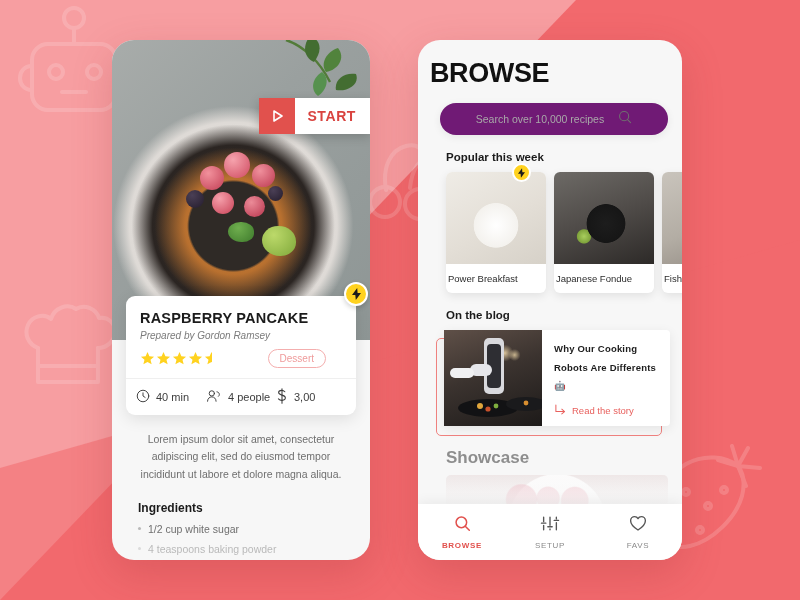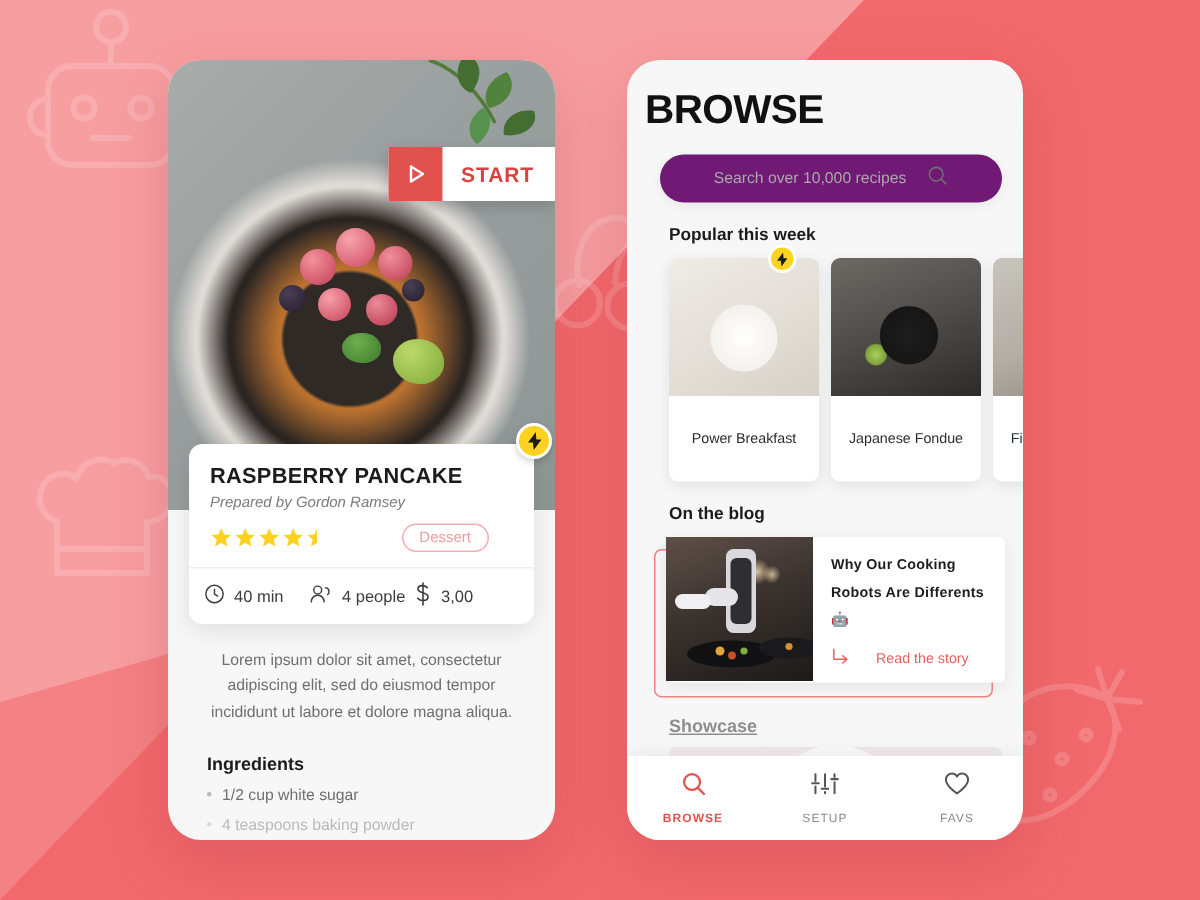--- a/index.html
+++ b/index.html
@@ -159,22 +159,22 @@
   .cards-row {
     display: flex; gap: 8px; padding-left: 28px; position: relative;
   }
   .fcard {
     width: 100px; flex: none;
     background: #fff; border-radius: 6px; overflow: hidden;
     box-shadow: 0 3px 10px rgba(0,0,0,.09);
   }
   .fcard-img { height: 92px; }
   .fcard-label {
-    font-size: 9.5px; color: #2c2c2c; text-align: center;
-    padding: 23px 2px;
+    font-size: 9.5px; color: #2c2c2c; 
+    padding: 9px 2px;
   }
   .row-bolt {
     position: absolute; left: 94px; top: -9px;
     width: 19px; height: 19px; border-radius: 50%;
     background: #ffd21f; border: 2px solid #fff;
     display:flex; align-items:center; justify-content:center;
     z-index: 7;
   }
 
   .blog-wrap { position: relative; margin: 0 12px 0 26px; }
@@ -194,28 +194,27 @@
       radial-gradient(circle at 72% 26%, #c8b48e 0%, transparent 6%),
       linear-gradient(160deg, #5f5048 0%, #3b332f 45%, #1d1a19 100%);
     position: relative; overflow: hidden;
   }
   .blog-text { padding: 10px 8px 8px 12px; flex: 1; }
   .blog-head {
     font-size: 9.5px; font-weight: 600; color: #1d1d1d;
     line-height: 1.95; letter-spacing: .2px;
   }
   .blog-link {
-    margin-top: 8px; display: flex; align-items: center; gap: 17px;
+    margin-top: 8px; display: flex; align-items: center; gap: 5px;
     font-size: 9.5px; color: #e8615e;
   }
 
   .showcase-title {
-    font-size: 12px; font-weight: 700; color: #8e8e8e;
+    font-size: 17px; font-weight: 700; color: #8e8e8e;
     margin: 22px 0 7px 28px;
-    text-decoration: underline;
   }
   .showcase-img {
     margin: 0 14px 0 28px; height: 40px; border-radius: 5px;
     background: linear-gradient(180deg, rgba(235,225,225,.95), rgba(247,247,247,1));
     position: relative; overflow: hidden;
   }
 
   .tabbar {
     position: absolute; left: 0; right: 0; bottom: 0;
     height: 56px; background: #fff;

